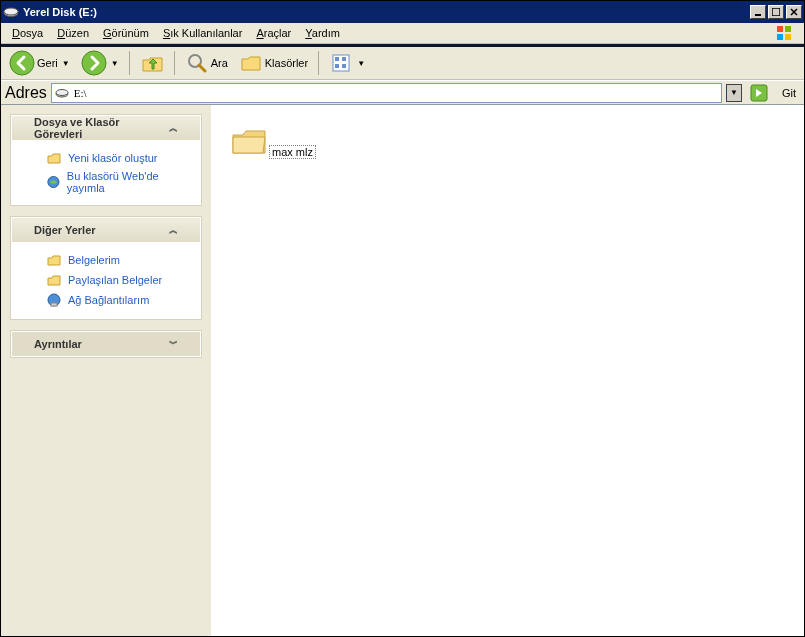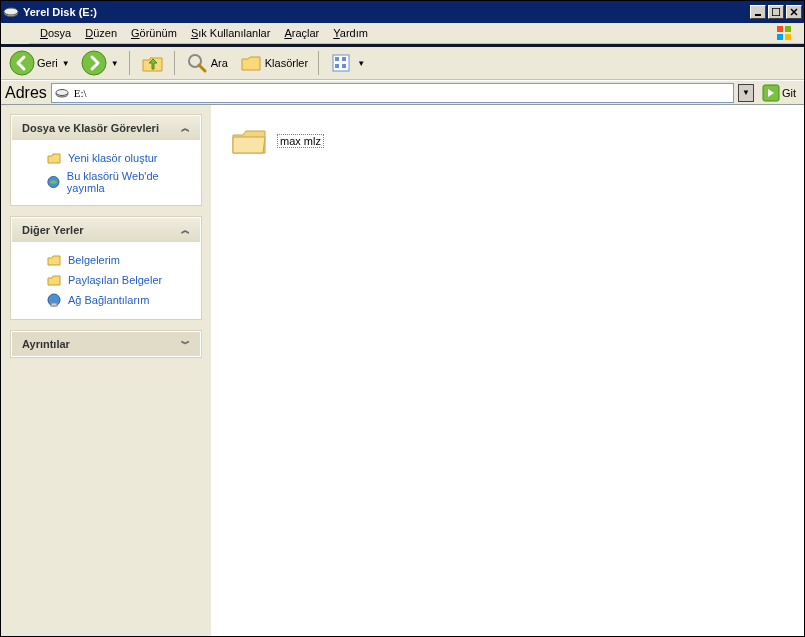--- a/index.html
+++ b/index.html
@@ -2,45 +2,45 @@
 <html><head>
 <meta charset="utf-8">
 <style>
 * { box-sizing: border-box; margin: 0; padding: 0; }
 body { font-family: Tahoma, sans-serif; font-size: 11px; background: #fff; overflow: hidden; width: 805px; height: 637px; }
 .window { width: 805px; height: 637px; border: 1px solid #000; display: flex; flex-direction: column; background: #ece9d8; }
 .titlebar { height: 22px; background: linear-gradient(to bottom, #0a246a 0%, #3a6ea5 50%, #0a246a 100%); background: #0a246a; color: #fff; display: flex; align-items: center; padding: 0 2px; font-weight: bold; }
 .titlebar .icon { width: 16px; height: 16px; margin-right: 4px; display: inline-flex; align-items: center; justify-content: center; }
 .titlebar .title { flex: 1; }
 .titlebar .wbtn { width: 16px; height: 14px; background: #d4d0c8; border: 1px solid #fff; border-right-color: #404040; border-bottom-color: #404040; margin-left: 2px; display: flex; align-items: center; justify-content: center; font-family: Arial; font-size: 9px; color: #000; cursor: default; }
-.menubar { height: 21px; background: #ece9d8; border-bottom: 1px solid #c0c0c0; display: flex; align-items: center; padding: 0 4px; position: relative; margin-left: 28px; }
+.menubar { height: 21px; background: #ece9d8; border-bottom: 1px solid #c0c0c0; display: flex; align-items: center; padding: 0 4px; position: relative; }
 .menubar .mitem { padding: 2px 7px; cursor: default; }
 .menubar .mitem u { text-decoration: underline; }
 .menubar .logo { position: absolute; right: 0; top: 0; width: 40px; height: 20px; display: flex; align-items: center; justify-content: center; }
 .toolbar { height: 36px; background: #ece9d8; border-top: 3px solid #0f172a; border-bottom: 1px solid #c0c0c0; display: flex; align-items: center; padding: 0 4px; gap: 3px; }
 .tbtn { display: flex; align-items: center; padding: 2px 4px; cursor: default; gap: 2px; }
 .tbtn .arrow { font-size: 8px; color: #000; margin-left: 2px; }
 .tsep { width: 1px; height: 24px; background: #aca899; margin: 0 3px; }
 .addrbar { height: 24px; background: #ece9d8; border-top: 1px solid #fff; display: flex; align-items: center; padding: 0 4px; gap: 4px; }
 .addrbar label { font-size: 16px; }
 .addrbar .addrfield { flex: 1; height: 20px; background: #fff; border: 1px solid #7f9db9; display: flex; align-items: center; padding: 0 2px; gap: 4px; }
 .addrbar .addrfield input { flex: 1; border: none; outline: none; font-family: Tahoma; font-size: 11px; }
 .addrbar .dropbtn { width: 16px; height: 18px; background: #d4d0c8; border: 1px solid #404040; display: flex; align-items: center; justify-content: center; font-size: 8px; }
-.addrbar .gobtn { display: flex; align-items: center; gap: 2px; padding: 0 4px; justify-content: space-between; }
+.addrbar .gobtn { display: flex; align-items: center; gap: 14px; padding: 0 4px; justify-content: space-between; }
 .content { flex: 1; display: flex; background: #fff; border-top: 1px solid #919b9c; }
 .sidebar { width: 210px; background: #ece9d8; padding: 10px; display: flex; flex-direction: column; gap: 12px; }
 .panel { background: #fff; border: 1px solid #fff; box-shadow: 0 0 0 1px #d8d2bd; }
-.panel-header { background: linear-gradient(to bottom, #f0ede0, #e0dcc7); height: 24px; display: flex; align-items: center; padding: 0 10px; font-weight: bold; color: #333; cursor: default; justify-content: space-between; }
+.panel-header { background: linear-gradient(to bottom, #f0ede0, #e0dcc7); height: 24px; display: flex; align-items: center; padding: 0 22px; font-weight: bold; color: #333; cursor: default; justify-content: space-between; }
 .panel.collapsed .panel-header { background: #e0dcc7; }
 .panel.collapsed { box-shadow: 0 0 0 1px #d8d2bd; }
 .panel-header .chev { font-size: 9px; color: #666; }
 .panel-body { padding: 8px 10px; margin-left: 24px; }
 .panel-body .row { display: flex; align-items: center; gap: 6px; padding: 2px 0; font-size: 11px; color: #215dc6; cursor: default; }
 .main { flex: 1; background: #fff; padding: 18px; }
-.folder-item { display: inline-flex; align-items: center; gap: 8px; }
+.folder-item { display: inline-flex; align-items: flex-end; }
 .folder-item .flabel { font-size: 11px; color: #000; border: 1px dotted #808080; padding: 0 2px; }
 svg { display: block; }
 </style>
 </head>
 <body>
 
 <div class="window">
 
   <div class="titlebar">
     <span class="icon">

